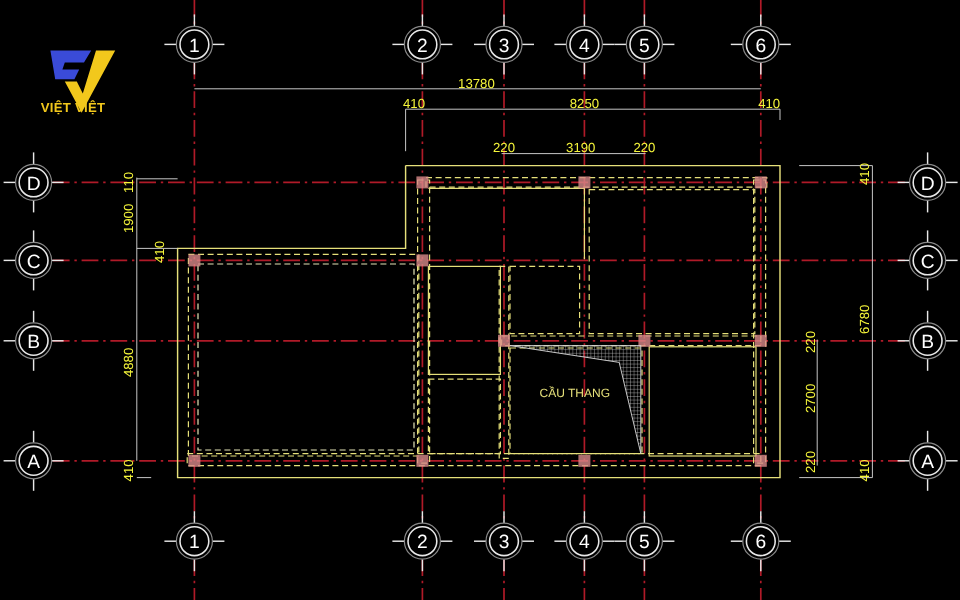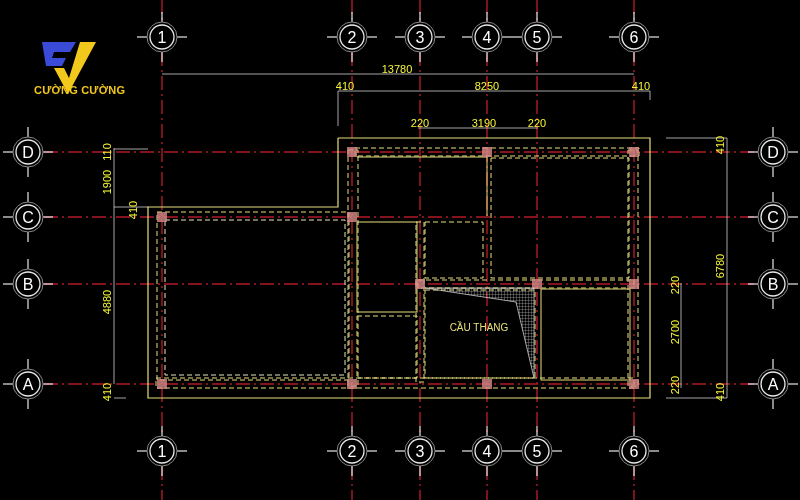--- a/index.html
+++ b/index.html
@@ -10,21 +10,21 @@
   svg text { font-family:"Liberation Sans Narrow","Liberation Sans", sans-serif; }
 </style>
 </head>
 <body>
 
 <div>
   <svg class="logo" viewBox="0 0 70 60">
     <polygon points="6,4 40,4 34,14 18,14 16,20 30,20 26,28 10,28" fill="#3a4bd8"></polygon>
     <polygon points="44,4 60,4 32,56 18,30 28,30 33,40" fill="#f2c81c"></polygon>
   </svg>
-  <div class="logo-text">CƯỜNG CƯỜNG</div>
+  <div class="logo-text">VIỆT VIỆT</div>
 </div>
 
 <svg id="canvas" viewBox="0 0 800 500" xmlns="http://www.w3.org/2000/svg">
     <defs>
       <pattern id="hatch" width="3" height="3" patternUnits="userSpaceOnUse">
         <path d="M0 0H3M0 0V3" stroke="#cfcfcf" stroke-width="0.6"></path>
       </pattern>
     </defs>
   <g id="grid-lines">
       <line x1="162" y1="52" x2="162" y2="436" stroke="#b01a28" stroke-width="1.4" stroke-dasharray="14 4 2 4"></line>

